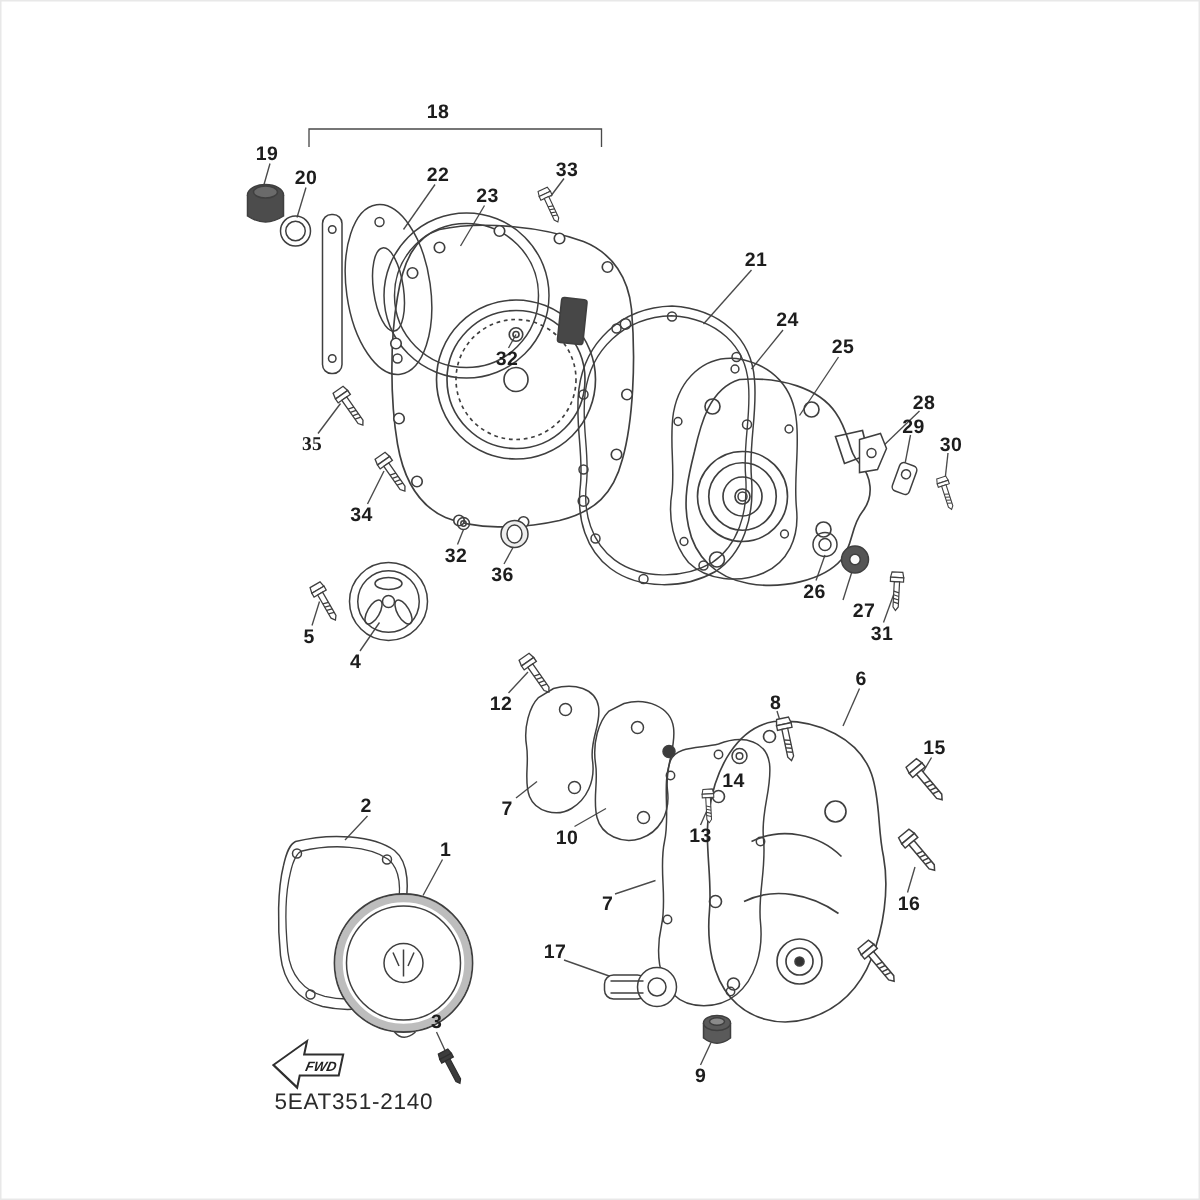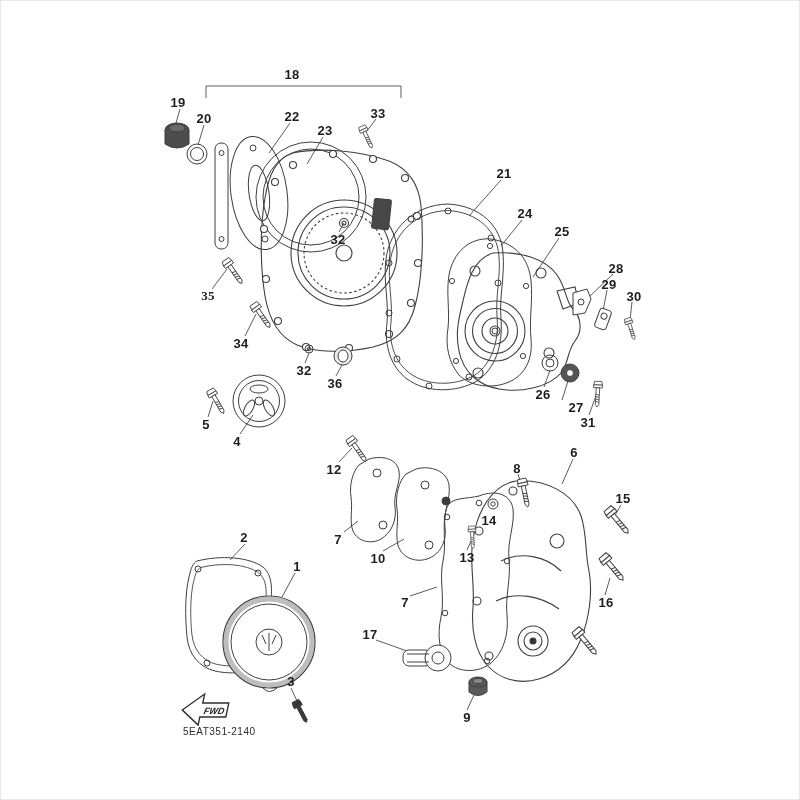--- a/index.html
+++ b/index.html
@@ -10,21 +10,21 @@
   }
   svg.art { position:absolute; left:0; top:0; }
   .label-layer { position:absolute; left:0; top:0; width:800px; height:584px; pointer-events:none; }
   .part-label {
     position:absolute; transform:translate(-50%,-50%);
     font-size:13px; font-weight:700; color:#1d1d1d; letter-spacing:.2px;
     font-family:"Liberation Sans", sans-serif; white-space:nowrap;
   }
   .diagram-code {
     position:absolute; left:182px; top:725px;
-    font-size:10px; color:#2b2b2b; letter-spacing:.5px; font-weight:400;
+    font-size:15px; color:#2b2b2b; letter-spacing:.5px; font-weight:400;
     font-family:"Liberation Sans", sans-serif;
   }
 </style>
 </head>
 <body>
 
 <div class="stage">
 
   <svg class="art" width="800" height="800" viewBox="0 0 800 800">
     <defs>

